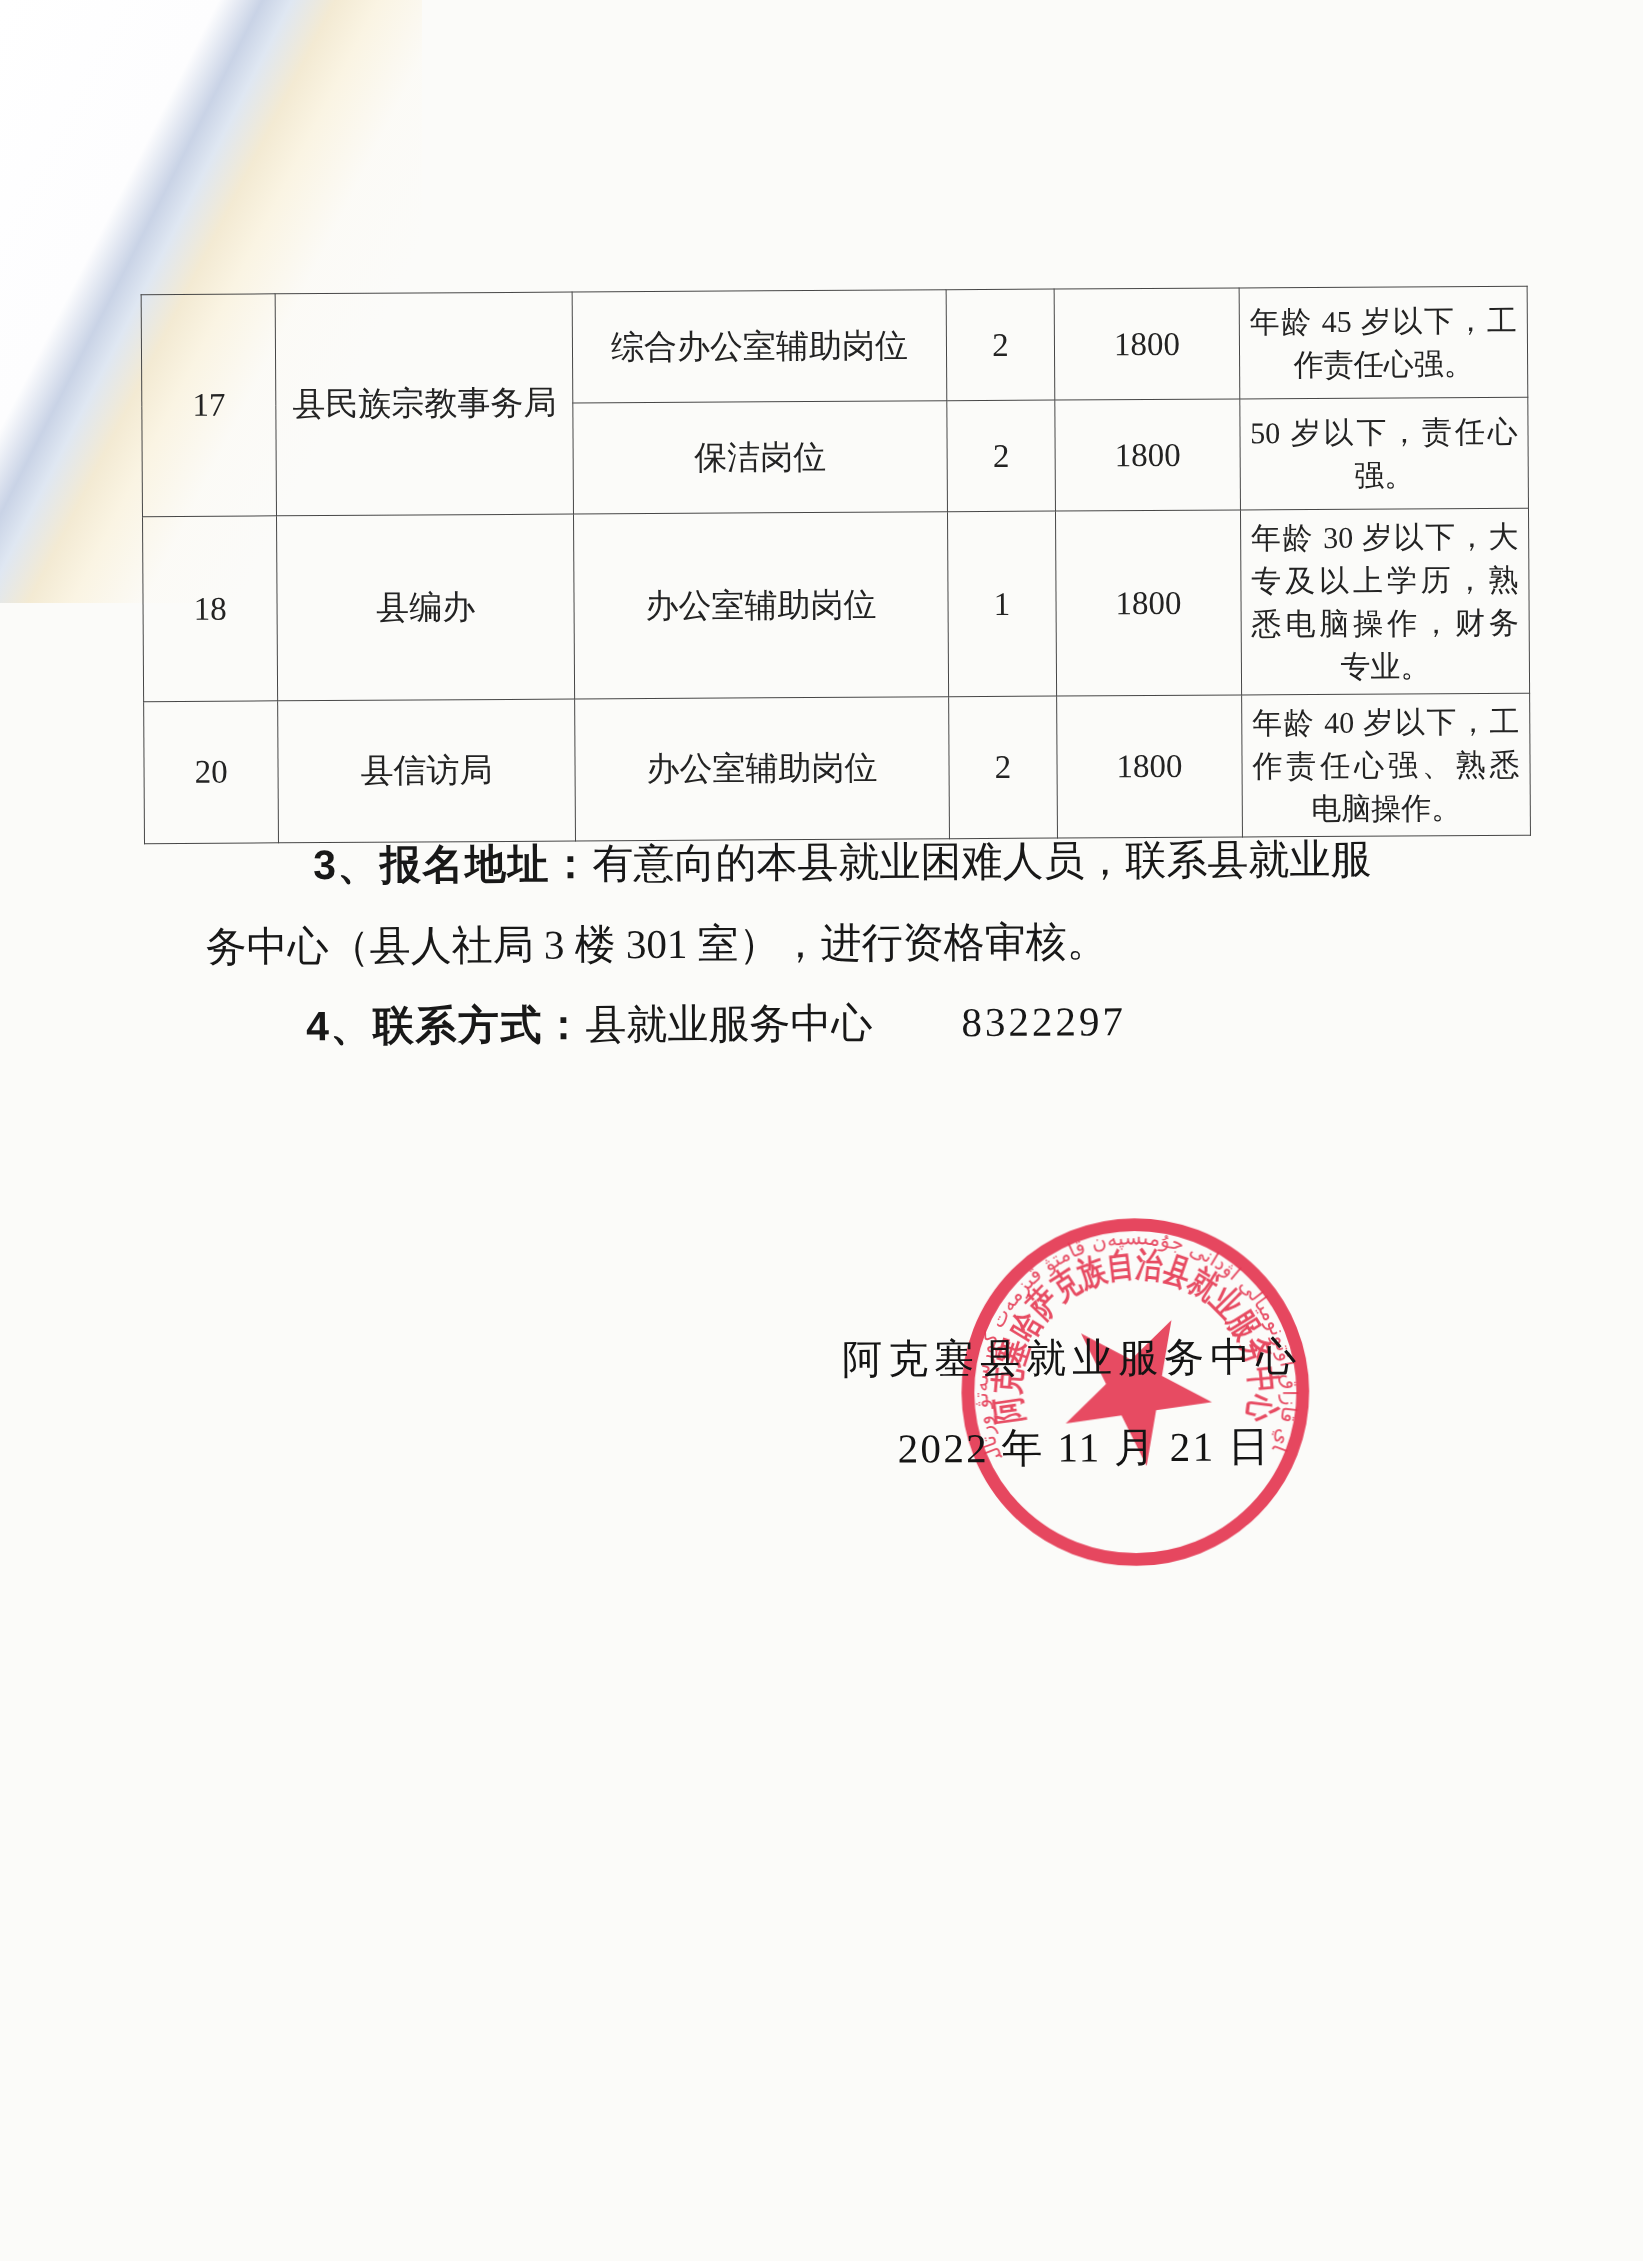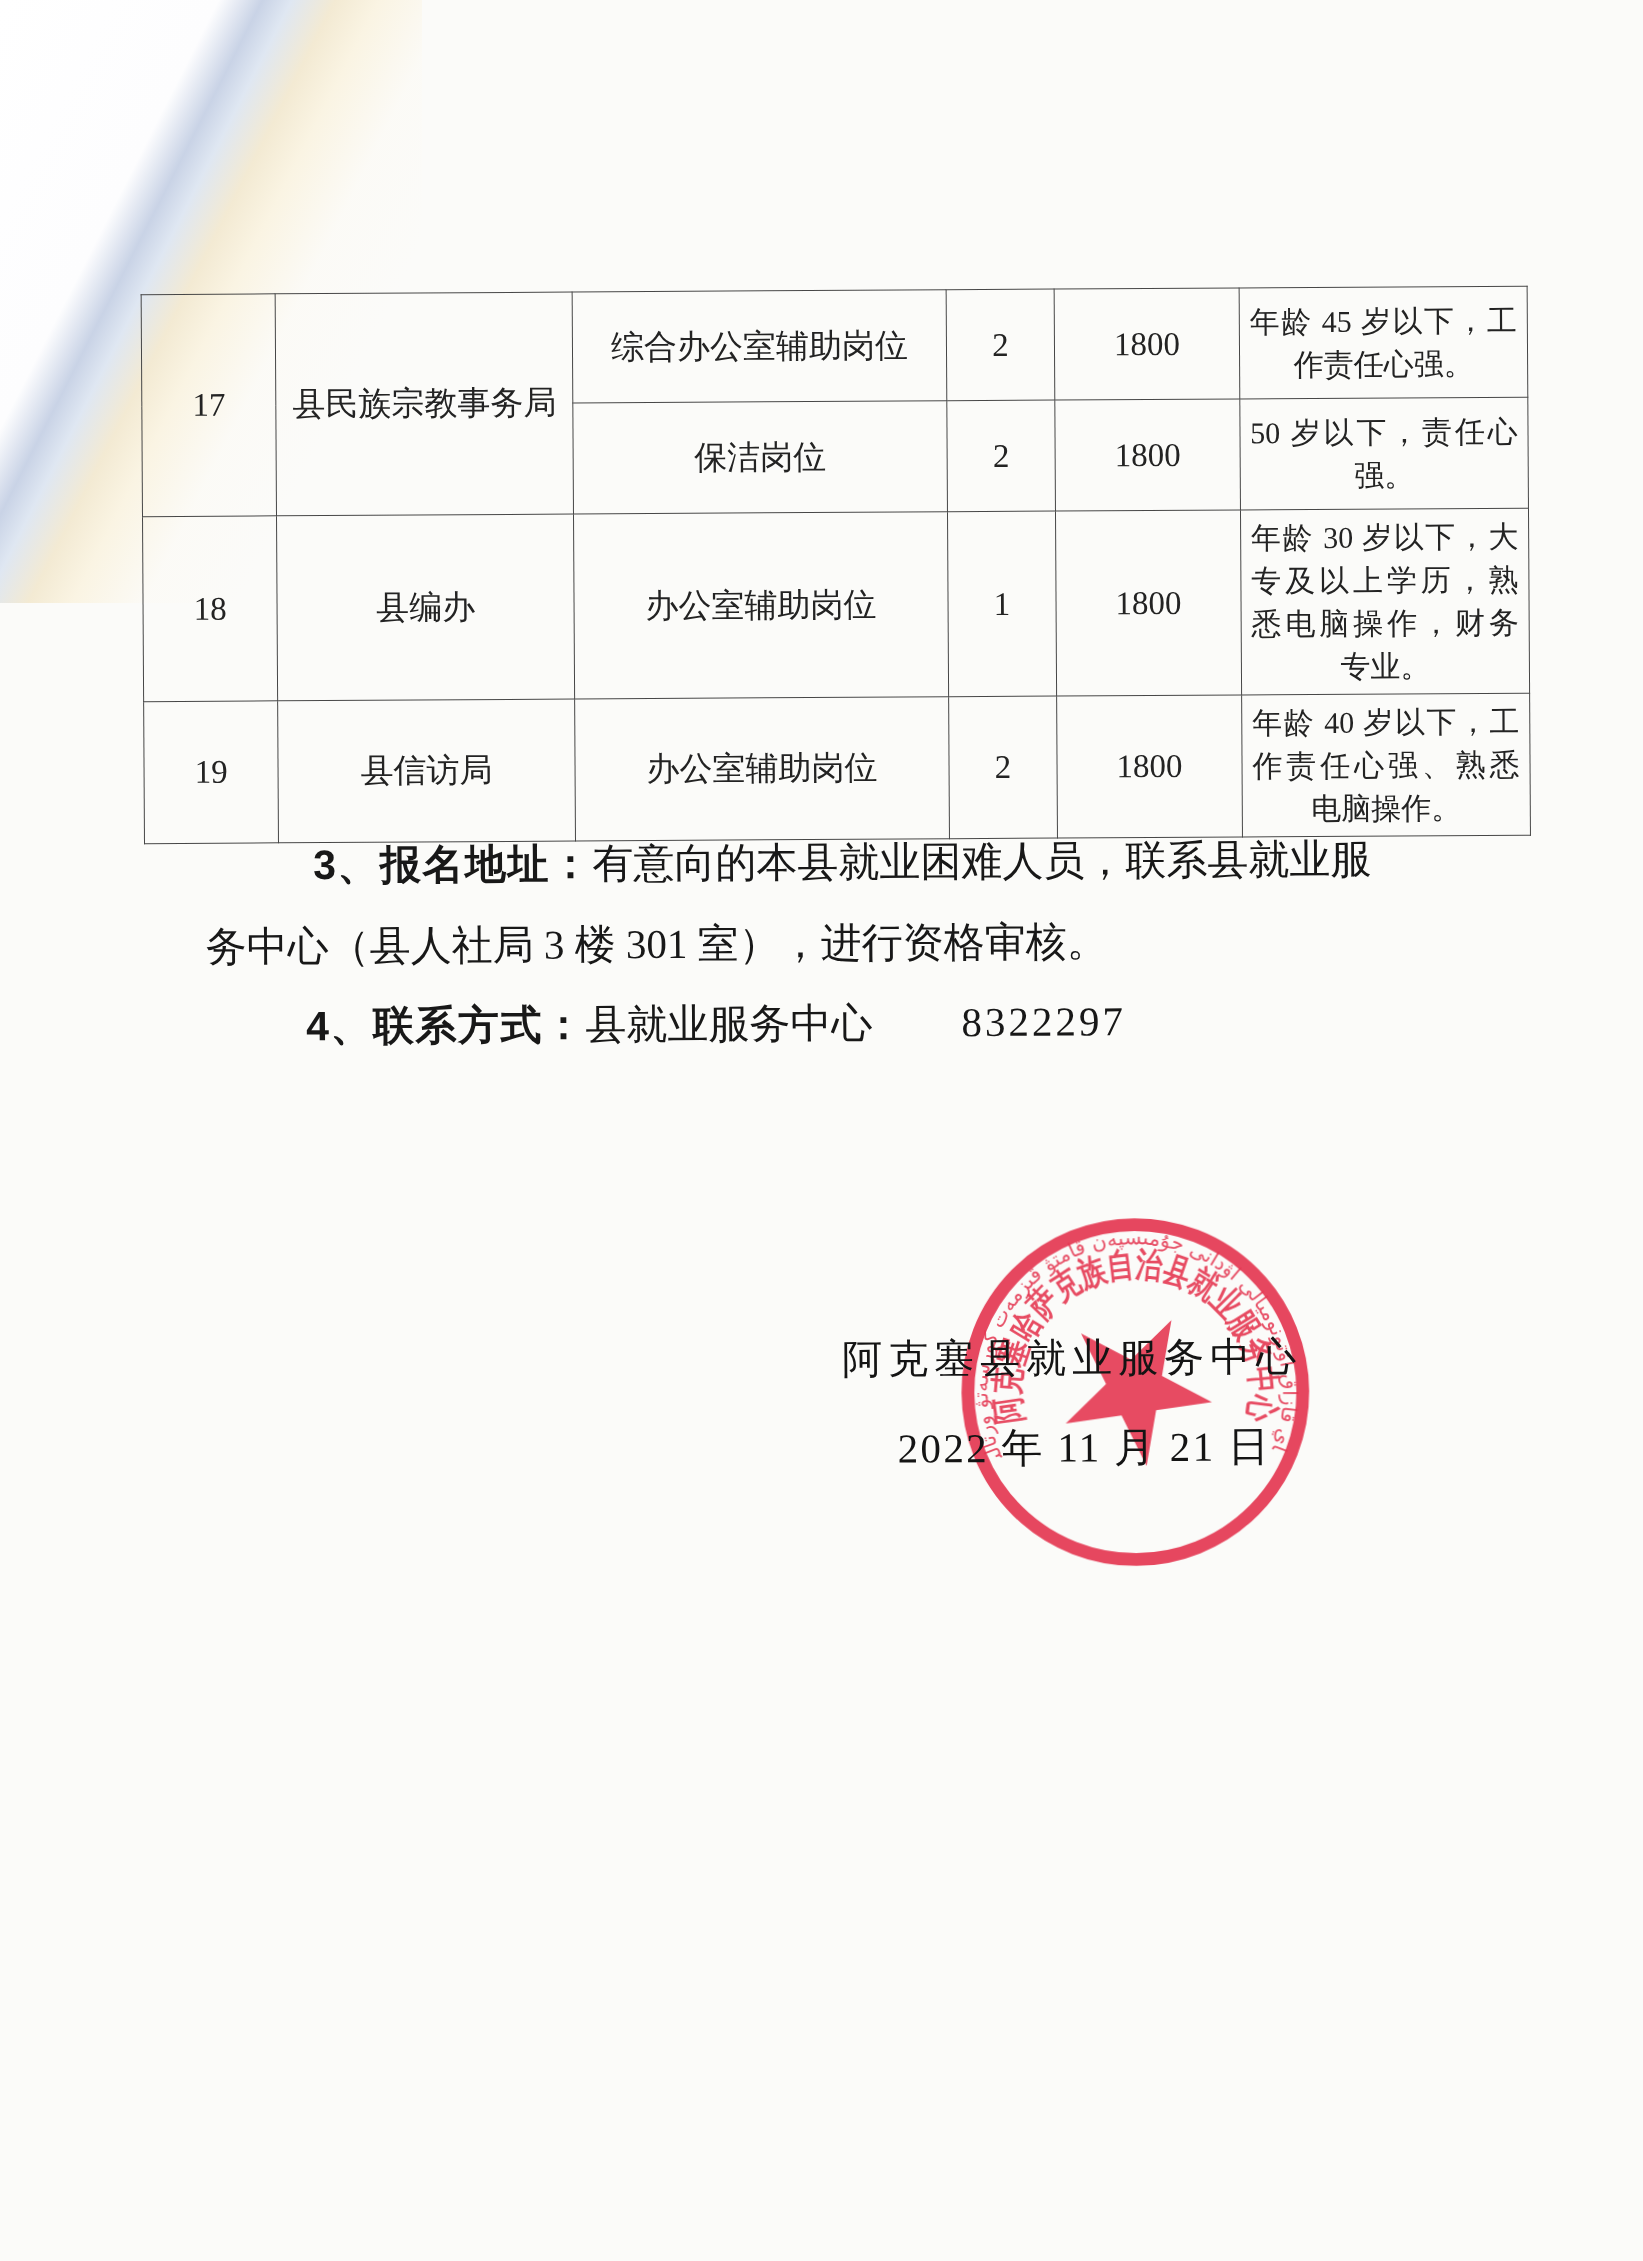--- a/index.html
+++ b/index.html
@@ -98,21 +98,21 @@
       </tr>
       <tr class="h-r18">
         <td>18</td>
         <td>县编办</td>
         <td>办公室辅助岗位</td>
         <td>1</td>
         <td>1800</td>
         <td class="req">年龄 30 岁以下，大专及以上学历，熟悉电脑操作，财务专业。</td>
       </tr>
       <tr class="h-r19">
-        <td>19</td>
+        <td>20</td>
         <td>县信访局</td>
         <td>办公室辅助岗位</td>
         <td>2</td>
         <td>1800</td>
         <td class="req">年龄 40 岁以下，工作责任心强、熟悉电脑操作。</td>
       </tr>
     </tbody>
   </table>
 
   <div class="para-line" id="p3-line1">

